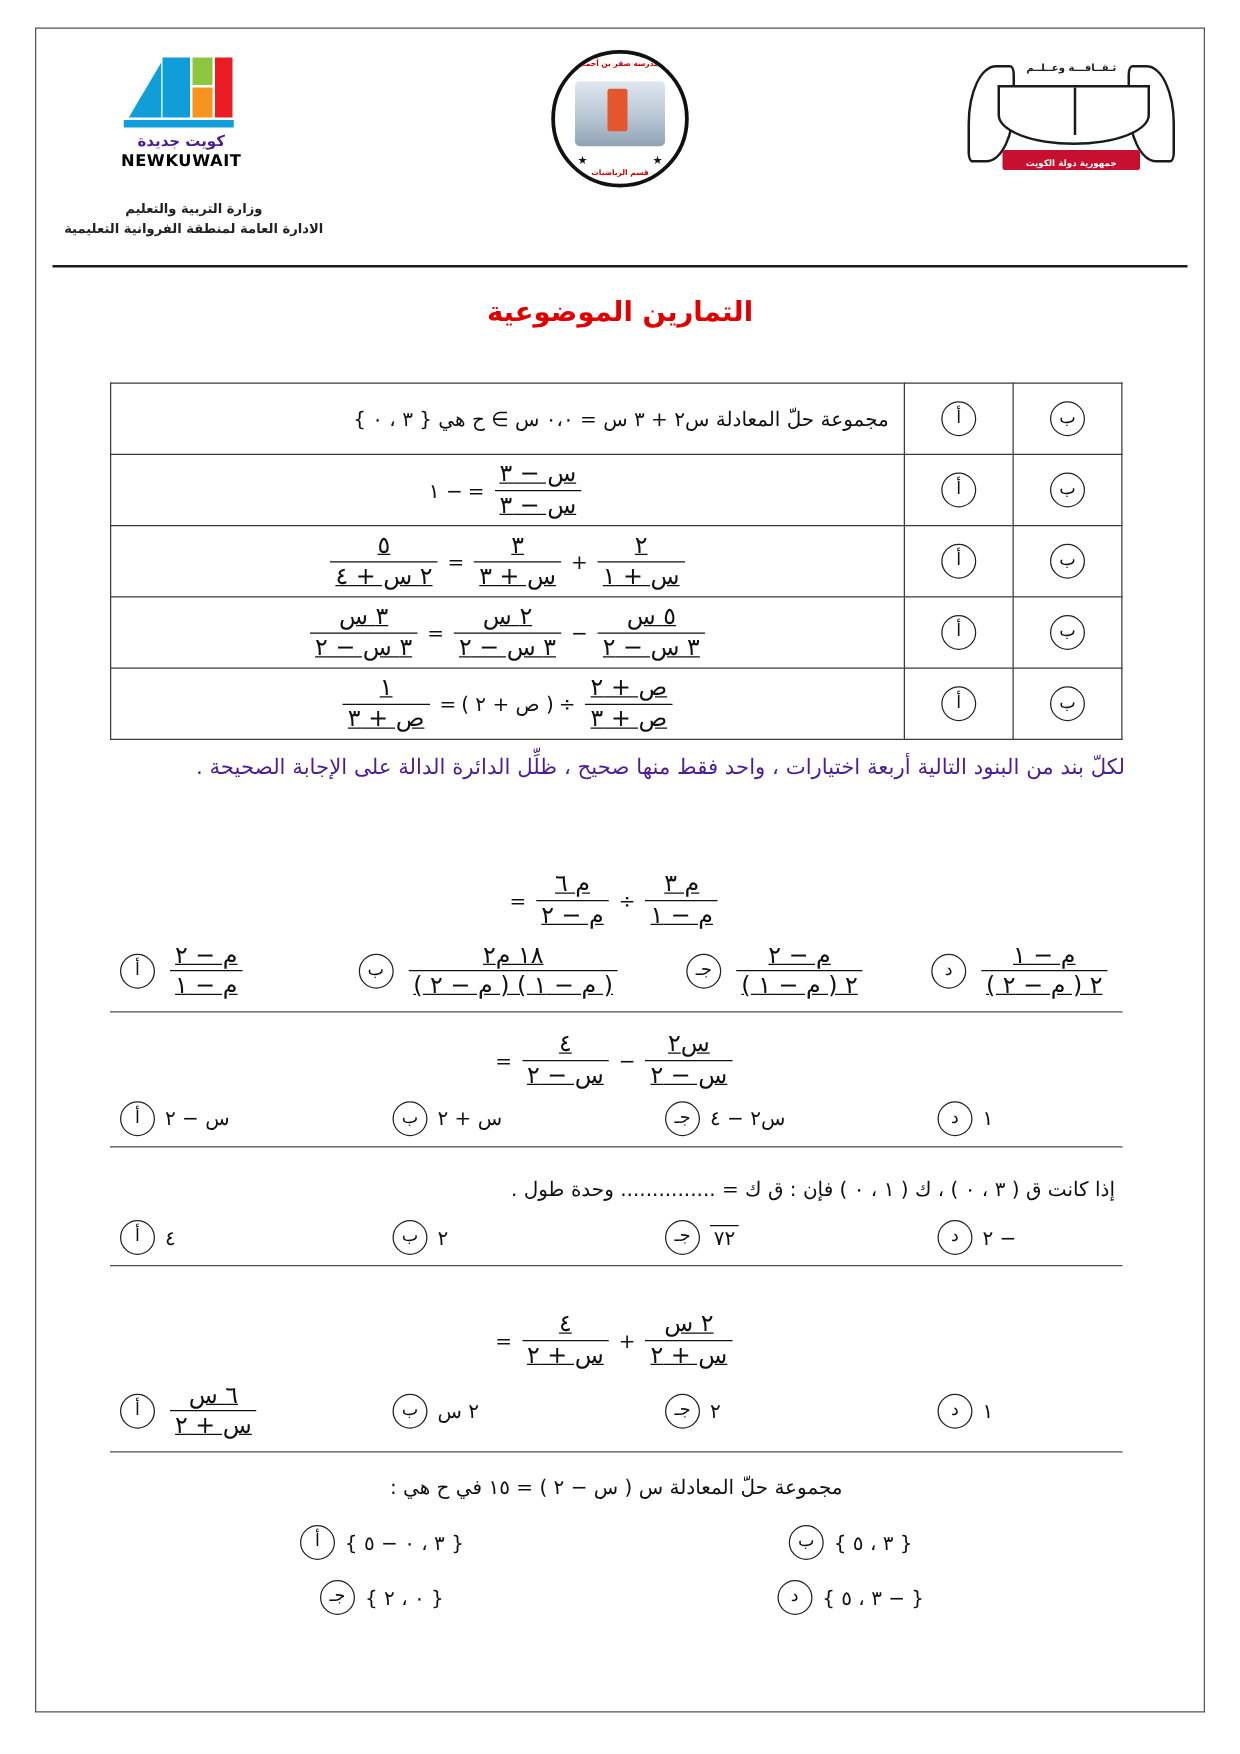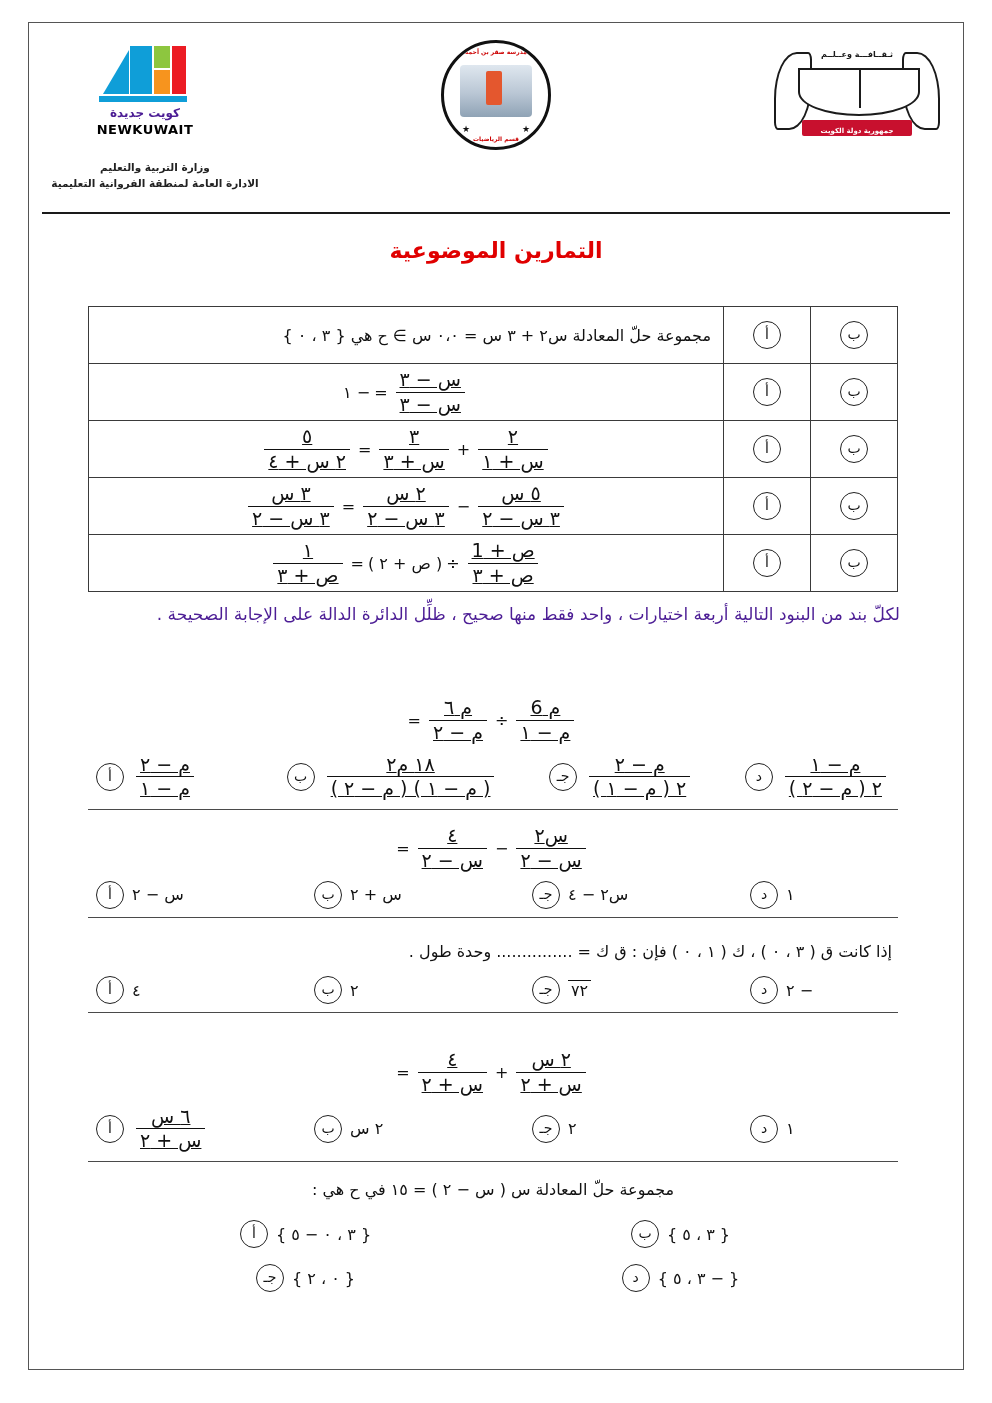--- a/index.html
+++ b/index.html
@@ -488,21 +488,21 @@
           </div>
         </td>
       </tr>
       <tr>
         <td class="opt"><span class="circle">ب</span></td>
         <td class="opt"><span class="circle">أ</span></td>
         <td class="stmt">
           <div style="text-align:center;">
             <span class="expr">
               <span class="frac">
-                  <span class="num">ص + 1</span>
+                  <span class="num">ص + ٢</span>
                   <span class="den">ص + ٣</span>
                 </span>
               <span>÷</span>
                 <span>( ص + ٢ )</span>
                 <span>=</span>
               <span class="frac">
                   <span class="num">١</span>
                   <span class="den">ص + ٣</span>
                 </span>
             </span>
@@ -511,21 +511,21 @@
       </tr>
     </tbody>
   </table>
 
   <div class="instruction">لكلّ بند من البنود التالية أربعة اختيارات ، واحد فقط منها صحيح ، ظلِّل الدائرة الدالة على الإجابة الصحيحة .</div>
 
   <div class="mcq" style="top:692px;">
     <div class="stem" style="text-align:center;">
       <span class="expr">
         <span class="frac">
-            <span class="num">م 6</span>
+            <span class="num">م ٣</span>
             <span class="den">م − ١</span>
           </span>
         <span>÷</span>
         <span class="frac">
             <span class="num">م ٦</span>
             <span class="den">م − ٢</span>
           </span>
         <span>=</span>
       </span>
     </div>

